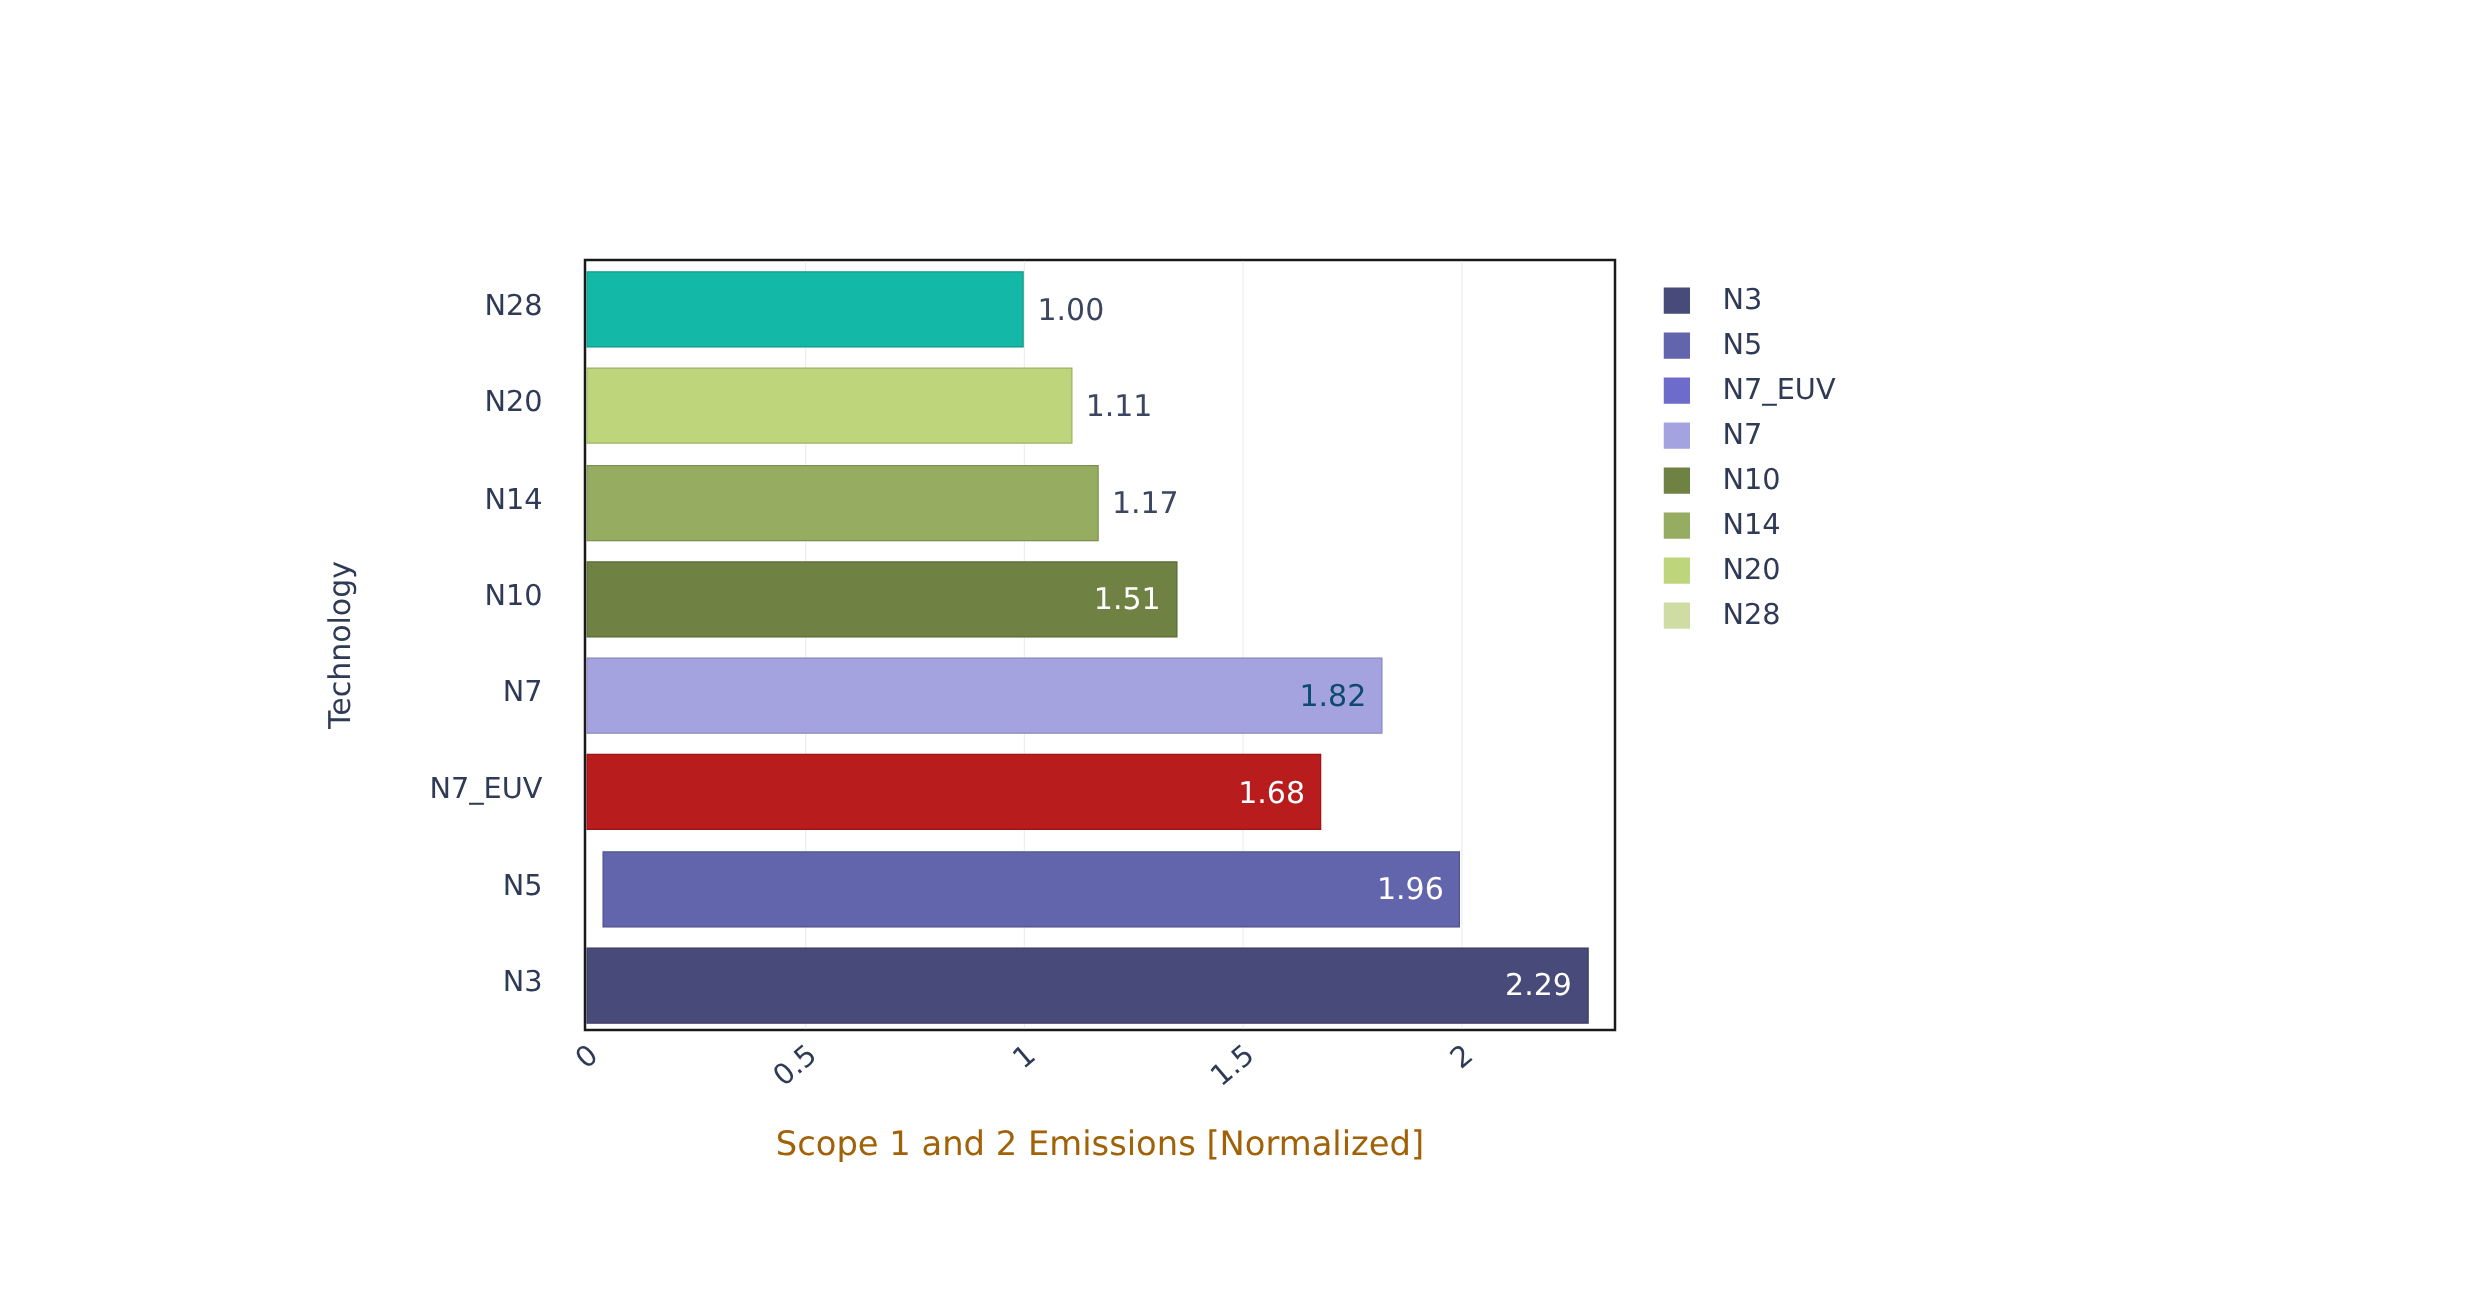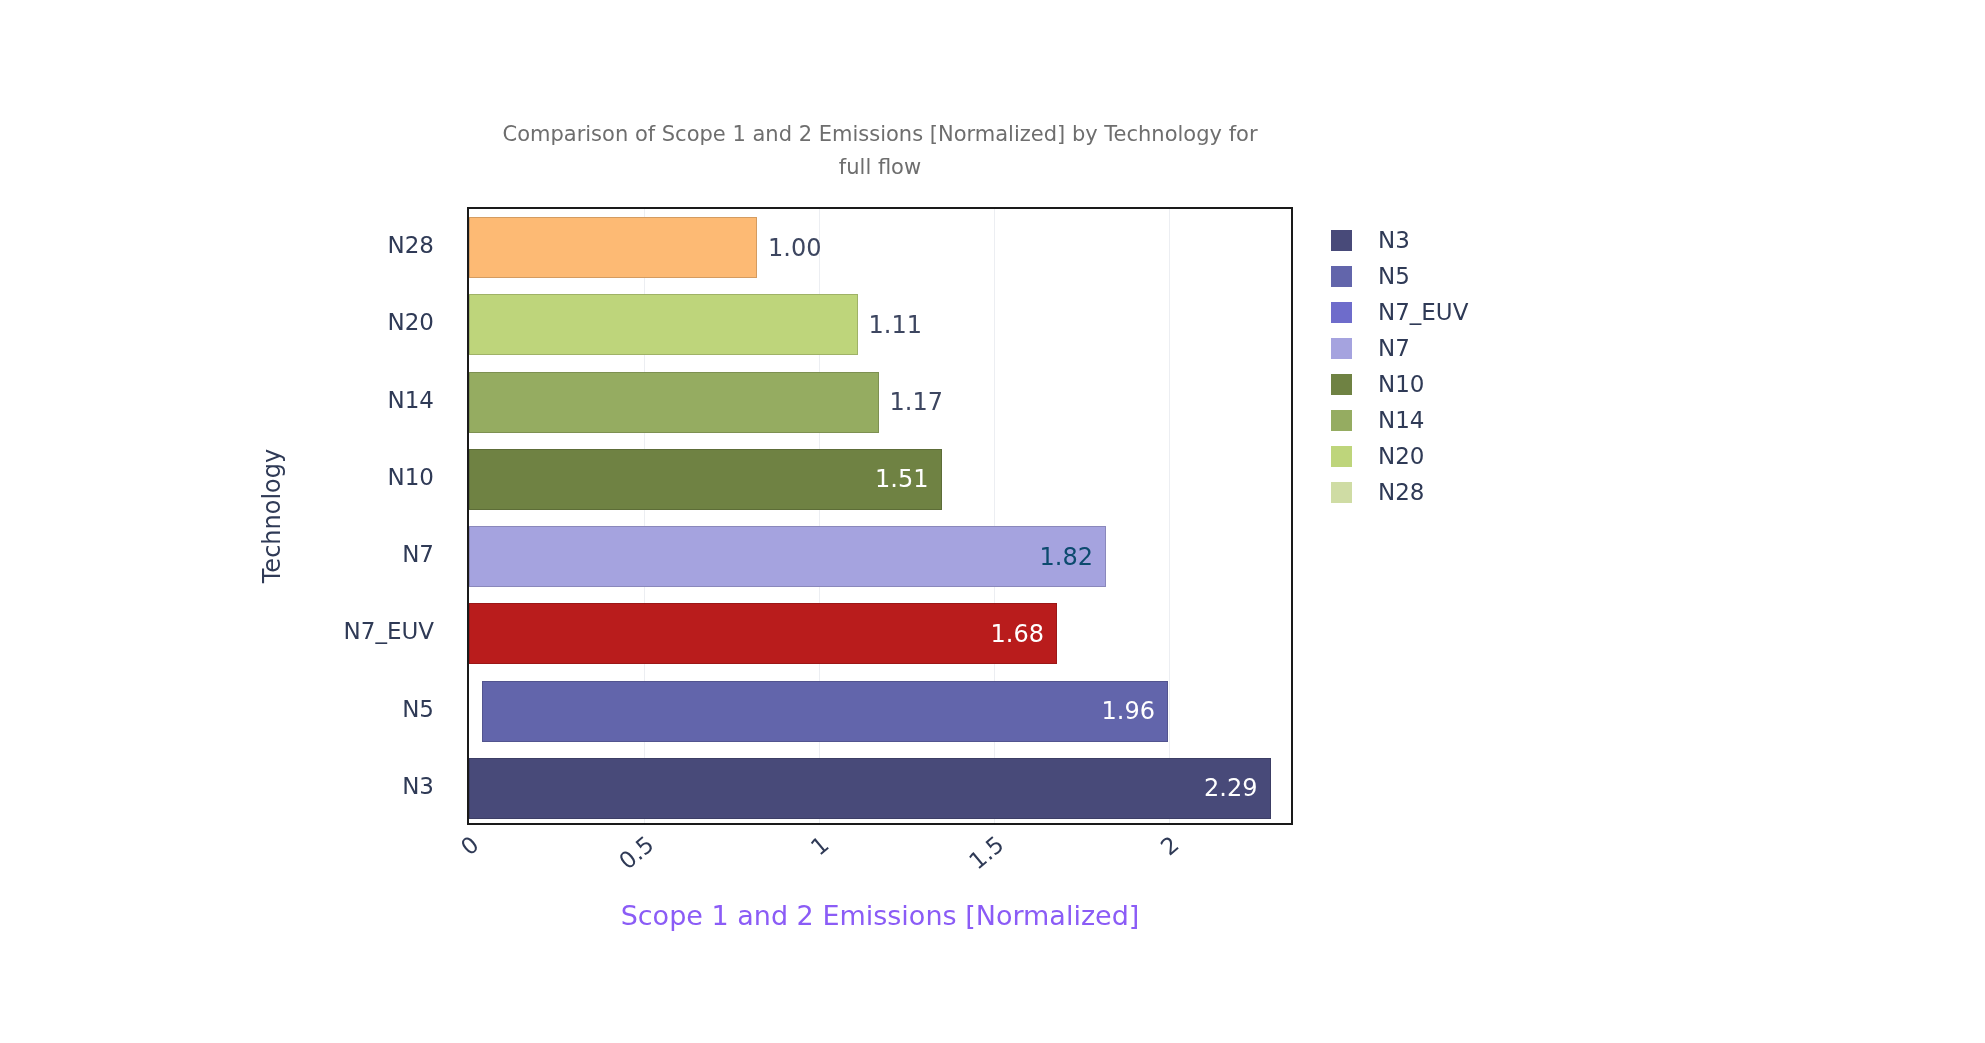--- a/index.html
+++ b/index.html
@@ -148,21 +148,21 @@
     text-align: right;
   }
 
   #xaxis-title {
     position: absolute;
     left: 467px;
     top: 900px;
     width: 826px;
     text-align: center;
     font-size: 27px;
-    color: #8b5cf6;
+    color: #a16207;
     font-family: "DejaVu Sans", sans-serif;
   }
 
   
   #legend {
     position: absolute;
     left: 1331px;
     top: 222px;
   }
   .legend-item {
@@ -203,22 +203,20 @@
     font-size: 17px;
     color: #5f5f5f;
     margin-top: 3px;
   }
 </style>
 </head>
 <body>
 
 <div id="figure">
 
-  <div id="chart-title">Comparison of Scope 1 and 2 Emissions [Normalized] by Technology for
-full flow</div>
 
   <div id="yaxis-title">Technology</div>
 
   <div id="ytick-layer">
       <div class="ytick" style="top: 8.125px;">N28</div>
       <div class="ytick" style="top: 85.375px;">N20</div>
       <div class="ytick" style="top: 162.625px;">N14</div>
       <div class="ytick" style="top: 239.875px;">N10</div>
       <div class="ytick" style="top: 317.125px;">N7</div>
       <div class="ytick" style="top: 394.375px;">N7_EUV</div>
@@ -228,21 +226,21 @@
 
   <div id="plot-area">
     <div id="gridlines">
         <div class="gridline" style="left: 175px;"></div>
         <div class="gridline" style="left: 350px;"></div>
         <div class="gridline" style="left: 525px;"></div>
         <div class="gridline" style="left: 700px;"></div>
       </div>
     <div id="bars">
         <div class="bar-row" style="top: 8.125px; width: 826px;">
-          <div class="bar" title="N28: 1.00" style="width: 288px; background: #fdba74; border: 1px solid rgba(0, 0, 0, 0.16);">
+          <div class="bar" title="N28: 1.00" style="width: 350px; background: #14b8a6; border: 1px solid rgba(0, 0, 0, 0.16);">
             <span class="bar-value outside dark">1.00</span>
           </div>
         </div>
         <div class="bar-row" style="top: 85.375px; width: 826px;">
           <div class="bar" title="N20: 1.11" style="width: 388.5px; background: rgb(190, 213, 123); border: 1px solid rgba(0, 0, 0, 0.16);">
             <span class="bar-value outside dark">1.11</span>
           </div>
         </div>
         <div class="bar-row" style="top: 162.625px; width: 826px;">
           <div class="bar" title="N14: 1.17" style="width: 409.5px; background: rgb(149, 172, 97); border: 1px solid rgba(0, 0, 0, 0.16); text-align: right;">

